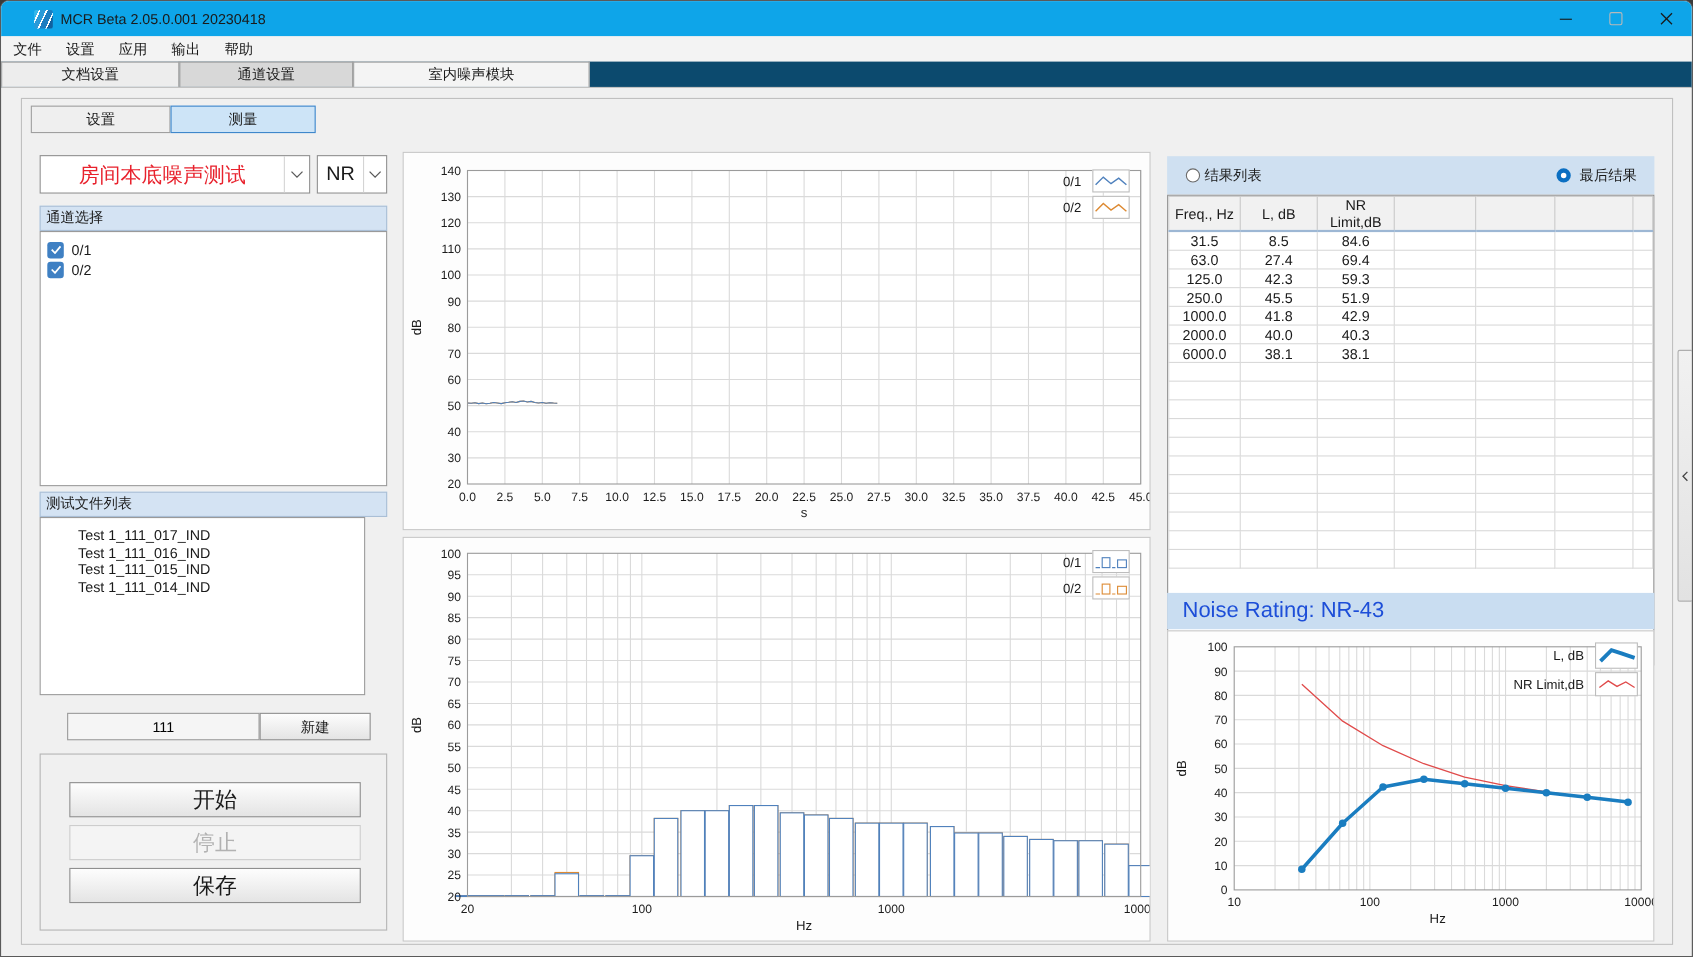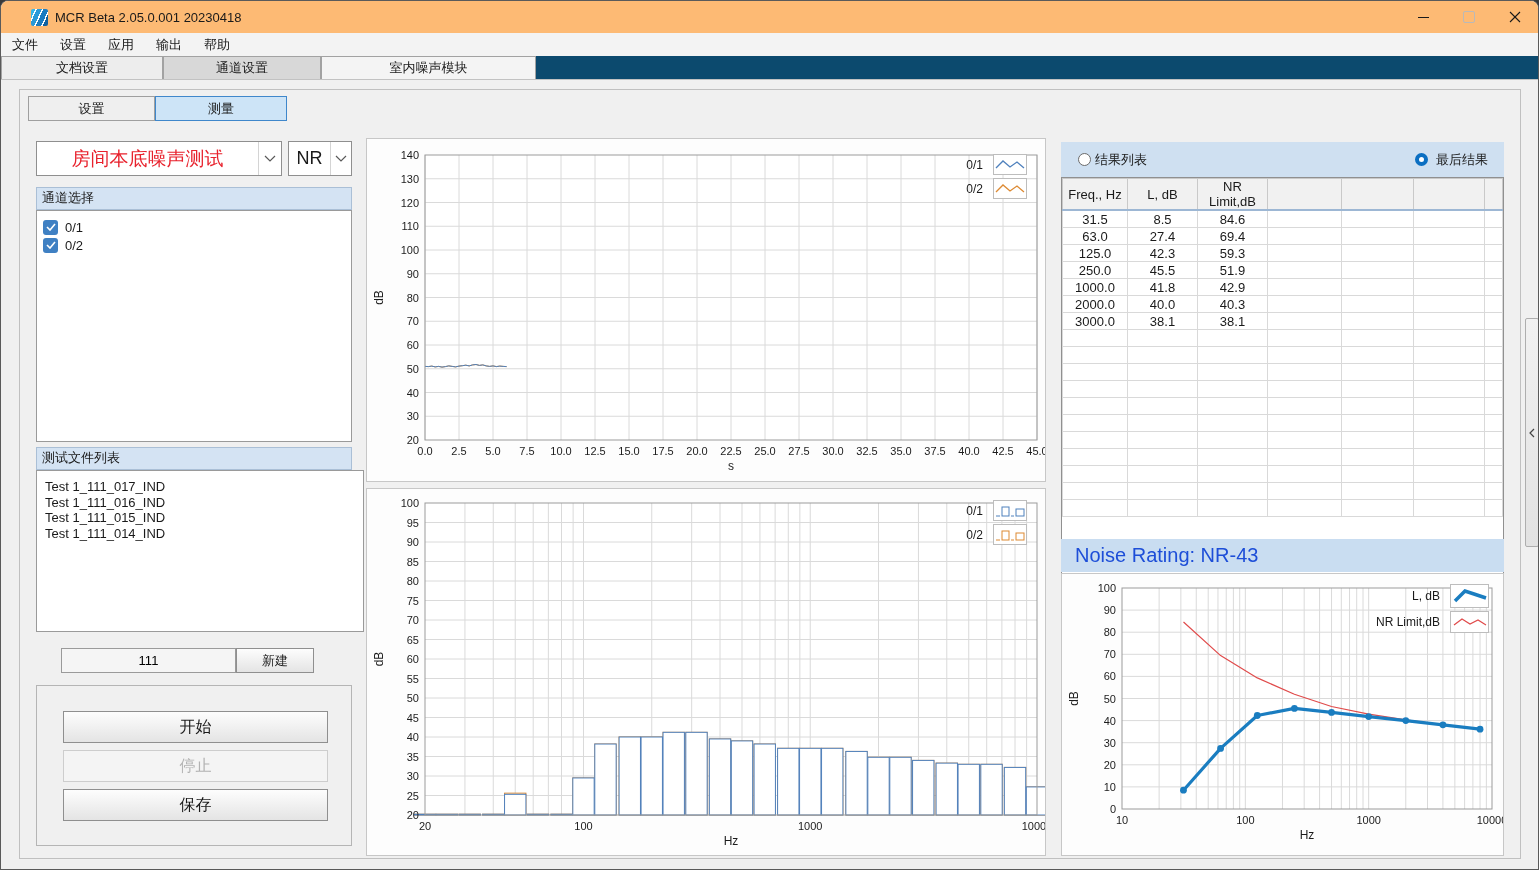--- a/index.html
+++ b/index.html
@@ -1,21 +1,21 @@
 <!DOCTYPE html>
 <html><head>
 <meta charset="utf-8">
 <style>
   html,body{margin:0;padding:0;background:#3a3a3a;}
   .window{position:relative;width:1539px;height:870px;background:#f0f0f0;
     font-family:"Liberation Sans","DejaVu Sans",sans-serif;color:#1a1a1a;
     border:1px solid #5a5a5a;border-radius:8px 8px 0 0;overflow:hidden;box-sizing:border-box;}
   .abs{position:absolute;box-sizing:border-box;}
   
-  .titlebar{left:0;top:0;width:100%;height:32px;background:#fdba74;display:flex;align-items:center;}
+  .titlebar{left:0;top:0;width:100%;height:32px;background:#0ea5e9;display:flex;align-items:center;}
   .app-icon{width:17px;height:17px;margin-left:30px;border-radius:2px;
     background:linear-gradient(115deg,#36b7ea 0 18%,#ffffff 18% 24%,#2a9ad8 24% 44%,#ffffff 44% 50%,#1b7cc0 50% 72%,#ffffff 72% 78%,#11619f 78% 100%);}
   .title-text{font-size:13px;margin-left:7px;}
   .win-btns{margin-left:auto;display:flex;height:32px;}
   .win-btn{width:46px;height:32px;display:flex;align-items:center;justify-content:center;}
   .min-glyph{width:11px;height:0;border-top:1px solid #1a1a1a;}
   .max-glyph{width:10px;height:10px;border:1px solid #b9b9b9;border-radius:2px;}
   
   .menubar{left:0;top:32px;width:100%;height:23px;background:#f3f3f3;display:flex;align-items:center;font-size:13px;}
   .menu-item{padding:0 11px;line-height:23px;}
@@ -33,21 +33,21 @@
   .combo{background:#fff;border:1px solid #8f8f8f;display:flex;}
   .combo-val{flex:1;display:flex;align-items:center;justify-content:center;}
   .combo-arrow{width:22px;border-left:1px solid #d4d4d4;display:flex;align-items:center;justify-content:center;}
   .section-hdr{background:#d4e3f3;border:1px solid #aabfd6;font-size:13px;line-height:20px;padding-left:5px;}
   .listbox{background:#fff;border:1px solid #9a9a9a;font-size:13px;}
   .chk-row{display:flex;align-items:center;height:18px;padding-left:6px;gap:7px;}
   .chk{width:15px;height:15px;border-radius:3px;background:#3f80c3;display:flex;align-items:center;justify-content:center;}
   .file-item{line-height:15.5px;padding-left:8px;white-space:nowrap;}
   .btn{display:flex;align-items:center;justify-content:center;font-size:13px;
     background:linear-gradient(#fdfdfd,#e4e4e4);border:1px solid #8f8f8f;}
-  .btn.big{font-size:16px;}
+  .btn.big{font-size:20px;}
   .btn.disabled{background:#f4f4f4;border:1px solid #cdcdcd;color:#b2b2b2;}
   .groupbox{border:1px solid #b5b5b5;}
   .name-box{background:#f5f5f5;border:1px solid #9a9a9a;font-size:13px;text-align:center;
     font-family:"Liberation Sans","DejaVu Sans",sans-serif;padding:0;}
   
   .chart-panel{background:#fdfdfd;border:1px solid #c7c7c7;}
   .legend{position:absolute;display:flex;flex-direction:column;gap:3px;align-items:flex-end;}
   .lg-row{display:flex;align-items:center;gap:10px;font-size:12px;}
   .lg-icon{background:#fff;border:1px solid #bdbdbd;display:flex;align-items:center;justify-content:center;}
   
@@ -137,29 +137,29 @@
       <span class="chk">
         <svg width="10" height="8">
             <polyline points="1,4 4,7 9,1" fill="none" stroke="#fff" stroke-width="1.6"></polyline>
           </svg>
       </span>
       <span>0/2</span>
     </div>
   </div>
 
   <div class="abs section-hdr" style="left:35px;top:446px;width:316px;height:23px;">测试文件列表</div>
-  <div class="abs listbox" style="left:35px;top:469px;width:328px;height:162px;padding-top:8px;">
+  <div class="abs listbox" style="left:35px;top:469px;width:296px;height:162px;padding-top:8px;padding-left:26px;">
     <div class="file-item">Test 1_111_017_IND</div>
     <div class="file-item">Test 1_111_016_IND</div>
     <div class="file-item">Test 1_111_015_IND</div>
     <div class="file-item">Test 1_111_014_IND</div>
   </div>
 
   <input class="abs name-box" style="left: 60px; top: 647px; width: 175px; height: 25px;" value="111">
-  <div class="abs btn" style="left:235px;top:647px;width:78px;height:25px;">新建</div>
+  <div class="abs btn" style="left:235px;top:647px;width:101px;height:25px;">新建</div>
 
   <div class="abs groupbox" style="left:35px;top:684px;width:316px;height:161px;"></div>
   <div class="abs btn big" style="left:62px;top:710px;width:265px;height:32px;">开始</div>
   <div class="abs btn big disabled" style="left:62px;top:749px;width:265px;height:32px;">停止</div>
   <div class="abs btn big" style="left:62px;top:788px;width:265px;height:32px;">保存</div>
 
   <div class="abs chart-panel" style="left:365px;top:137px;width:680px;height:344px;">
     <svg width="678" height="342">
         <rect x="58" y="16" width="612" height="285" fill="#fff"></rect>
         <line x1="58" y1="16" x2="58" y2="301" stroke="#dadada" stroke-width="1"></line>
@@ -478,21 +478,21 @@
         <tr>
             <td>2000.0</td>
             <td>40.0</td>
             <td>40.3</td>
             <td></td>
             <td></td>
             <td></td>
             <td></td>
           </tr>
         <tr>
-            <td>3000.0</td>
+            <td>6000.0</td>
             <td>38.1</td>
             <td>38.1</td>
             <td></td>
             <td></td>
             <td></td>
             <td></td>
           </tr>
         <tr>
             <td></td>
             <td></td>

